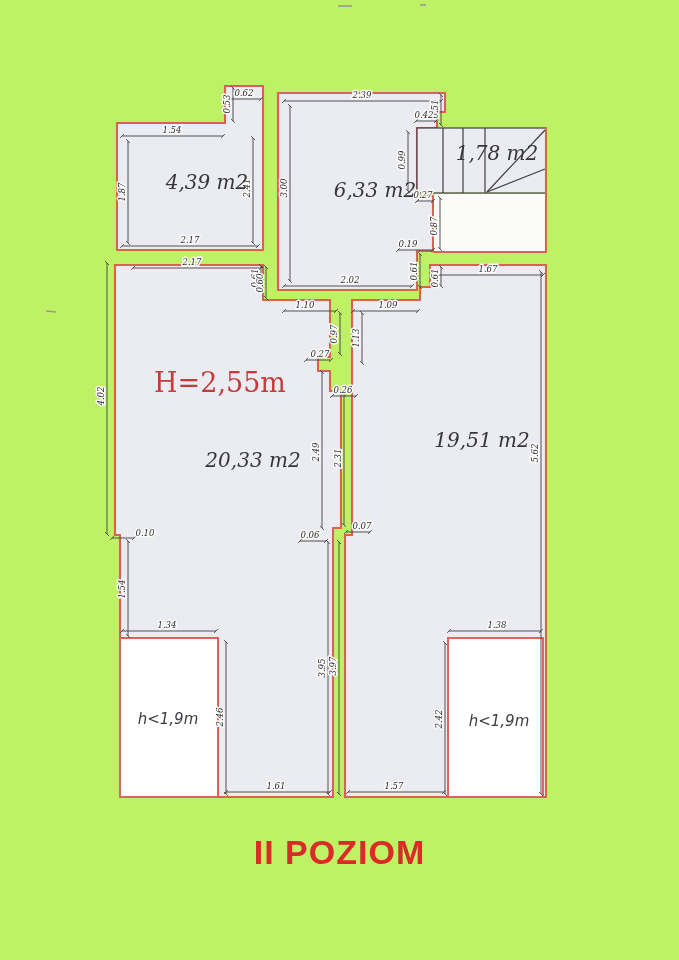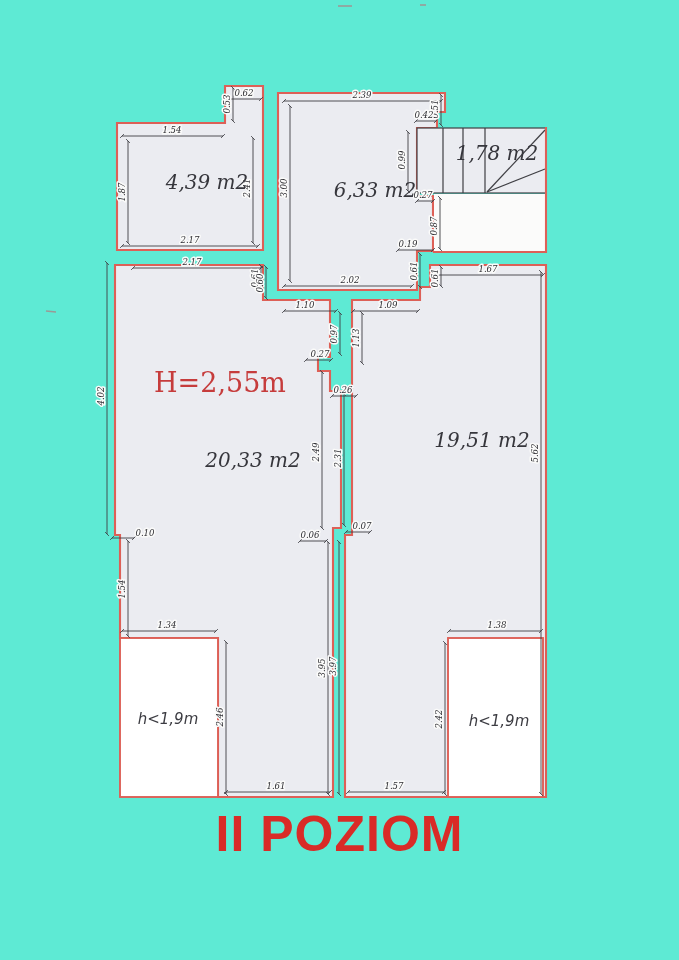--- a/index.html
+++ b/index.html
@@ -1,19 +1,19 @@
 <!DOCTYPE html>
 <html><head>
 <meta charset="utf-8">
 <style>
   html,body{margin:0;padding:0;background:#ffffff;}
   .page{
     position:relative;
     width:679px;height:960px;
-    background:#5eead4;
+    background:#bef264;
     font-family:"DejaVu Serif", serif;
     overflow:hidden;
   }
   svg{display:block;}
   .dim{
     font-family:"DejaVu Serif", serif;
     font-style:italic;
     font-size:8.6px;
     fill:#2e2e33;
     text-anchor:middle;
@@ -40,25 +40,25 @@
   }
   .height-label{
     font-family:"DejaVu Serif", serif;
     font-size:27px;
     fill:#c63c3c;
     text-anchor:middle;
   }
   .big-title{
     position:absolute;
     left:0; right:0;
-    top:805px;
+    top:833px;
     text-align:center;
     font-family:"Liberation Sans", sans-serif;
     font-weight:bold;
-    font-size:50px;
+    font-size:34px;
     letter-spacing:1px;
     color:#d92b27;
   }
   .wall{fill:#ebecf1;stroke:#dd6057;stroke-width:2.1;}
   .wall-thin{fill:none;stroke:#dd6057;stroke-width:2.1;}
   .closet{fill:#ffffff;stroke:#dd6057;stroke-width:1.9;}
   .blk{stroke:#3f3f44;stroke-width:1.2;fill:none;}
   .dline{stroke:#3f3f44;stroke-width:0.9;fill:none;}
   .artifact{stroke:#9a9a96;stroke-width:1.6;}
 </style>

